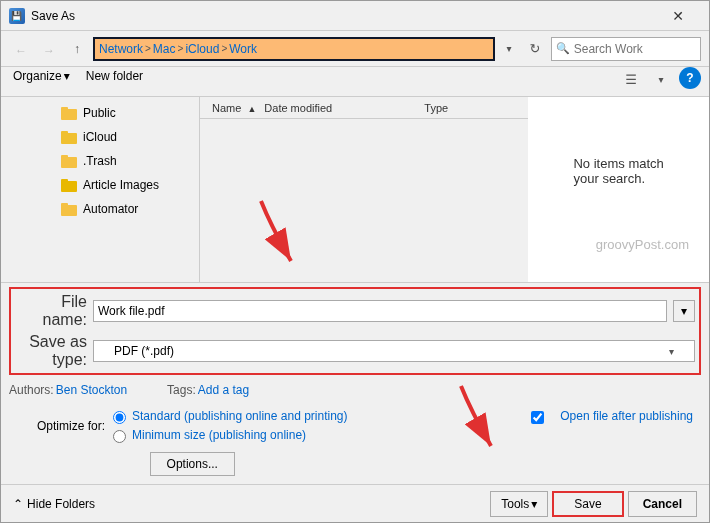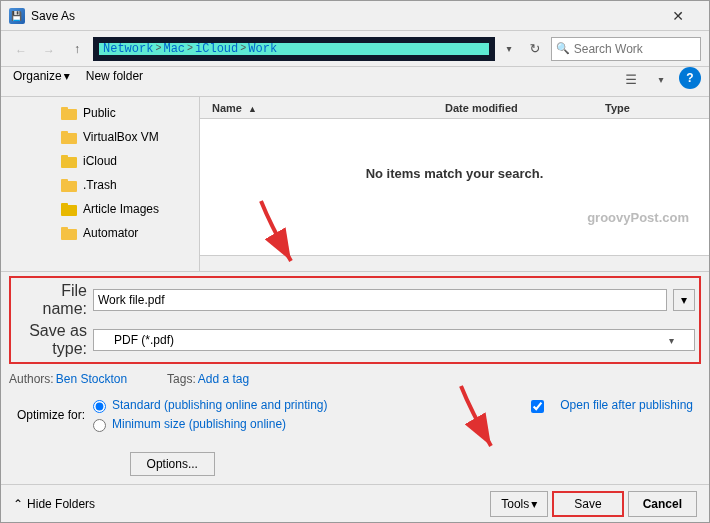--- a/index.html
+++ b/index.html
@@ -70,28 +70,27 @@
       justify-content: center;
       cursor: pointer;
       border-radius: 3px;
       font-size: 12px;
       color: #555;
     }
     .nav-btn.disabled { color: #bbb; cursor: default; }
     .breadcrumb {
       flex: 1;
       height: 24px;
-      background: #5eead4;
-      border: 6px solid #0f172a;
+      background: #fdba74;
+      border: 2px solid #0f172a;
       display: flex;
       align-items: center;
       padding: 0 4px;
       font-size: 12px;
       color: #000;
-      font-family: Liberation Mono, monospace;
     }
     .breadcrumb-arrow { color: #555; margin: 0 2px; font-size: 10px; }
     .breadcrumb-item { color: #0066cc; cursor: pointer; }
     .breadcrumb-dropdown {
       width: 20px;
       height: 24px;
       display: flex;
       align-items: center;
       justify-content: center;
       cursor: pointer;
@@ -228,23 +227,22 @@
     }
     .folder-icon.icloud::before { background: #f0c030; }
     .folder-icon.icloud::after { background: #f0c030; }
     .folder-icon.special::before { background: #e8b800; }
     .folder-icon.special::after { background: #e8b800; }
 
     
     .content-area {
       flex: 1;
       display: flex;
-      flex-direction: column;
+      flex-direction: row;
       overflow: hidden;
-      font-weight: bold;
     }
     .content-header {
       height: 22px;
       background: #f0f0f0;
       display: flex;
       align-items: center;
       padding: 0 8px;
       border-bottom: 1px solid #ccc;
       flex-shrink: 0;
       font-size: 11px;
@@ -339,21 +337,21 @@
     .meta-value { color: #0066cc; cursor: pointer; }
 
     
     .optimize-area {
       background: #f0f0f0;
       display: flex;
       padding: 8px 16px;
       gap: 40px;
       flex-shrink: 0;
     }
-    .optimize-left { display: flex; flex-direction: column; gap: 16px; }
+    .optimize-left { display: flex; flex-direction: column; gap: 5px; margin-left: 20px; }
     .optimize-right { display: flex; flex-direction: column; gap: 6px; margin-left: auto; }
     .radio-group { display: flex; flex-direction: column; gap: 4px; }
     .radio-item { display: flex; align-items: flex-start; gap: 6px; font-size: 12px; }
     .radio-input { margin-top: 2px; cursor: pointer; }
     .radio-label { color: #0066cc; cursor: pointer; }
     .checkbox-item { display: flex; align-items: flex-start; gap: 16px; font-size: 12px; }
     .checkbox-input { margin-top: 2px; cursor: pointer; }
     .checkbox-label { color: #0066cc; cursor: pointer; }
 
     .options-btn {
@@ -465,24 +463,20 @@
     <div class="breadcrumb-dropdown">▾</div>
     <div class="help-btn">?</div>
   </div>
 
   <div class="main-area">
 
     <div class="sidebar">
       <div class="sidebar-item">
         <div class="folder-icon"></div>
         <span>Public</span>
-      </div>
-      <div class="sidebar-item">
-        <div class="folder-icon"></div>
-        <span>VirtualBox VM</span>
       </div>
       <div class="sidebar-item">
         <div class="folder-icon icloud"></div>
         <span>iCloud</span>
       </div>
       <div class="sidebar-item">
         <div class="folder-icon"></div>
         <span>.Trash</span>
       </div>
       <div class="sidebar-item">

